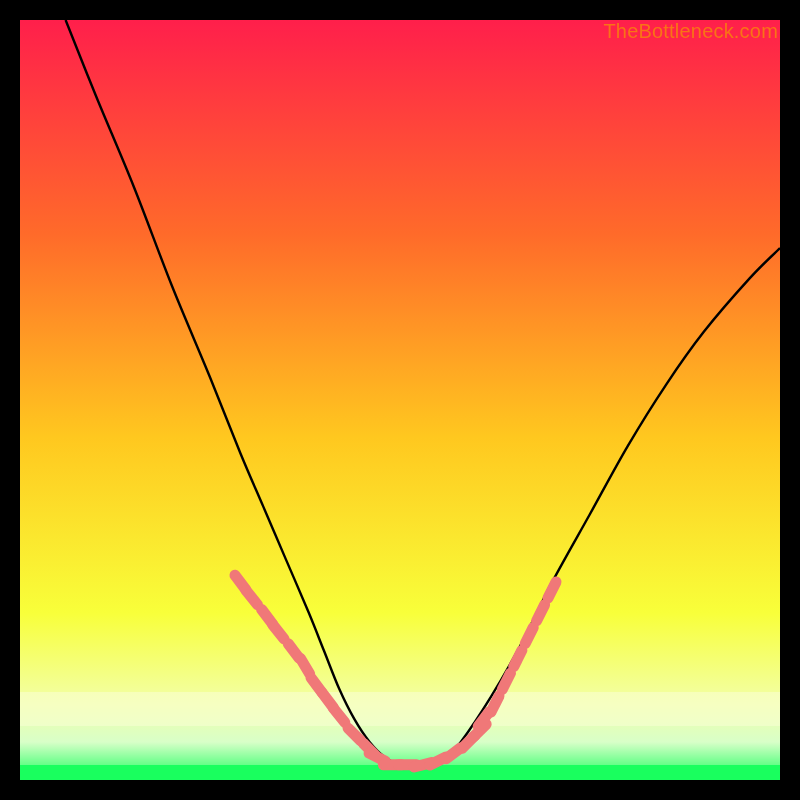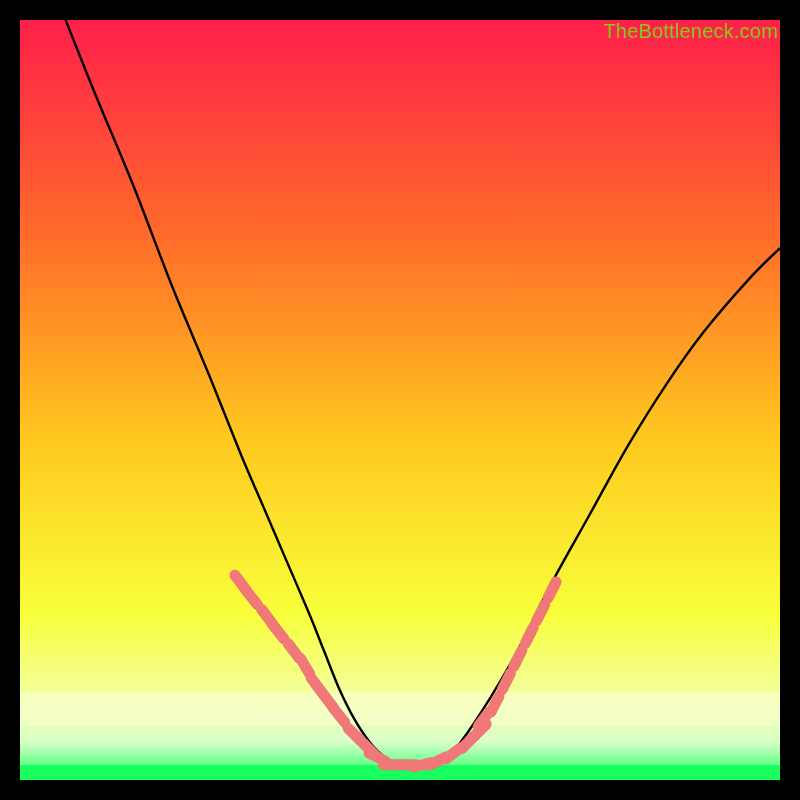--- a/index.html
+++ b/index.html
@@ -23,21 +23,21 @@
     position: absolute;
     left: 0;
     top: 0;
     width: 760px;
     height: 760px;
   }
   .watermark {
     position: absolute;
     top: 0px;
     right: 2px;
-    color: #84cc16;
+    color: #f97316;
     font-size: 20px;
     font-weight: 400;
     letter-spacing: 0.2px;
     user-select: none;
   }
   svg { display: block; }
 </style>
 </head>
 <body>
 

